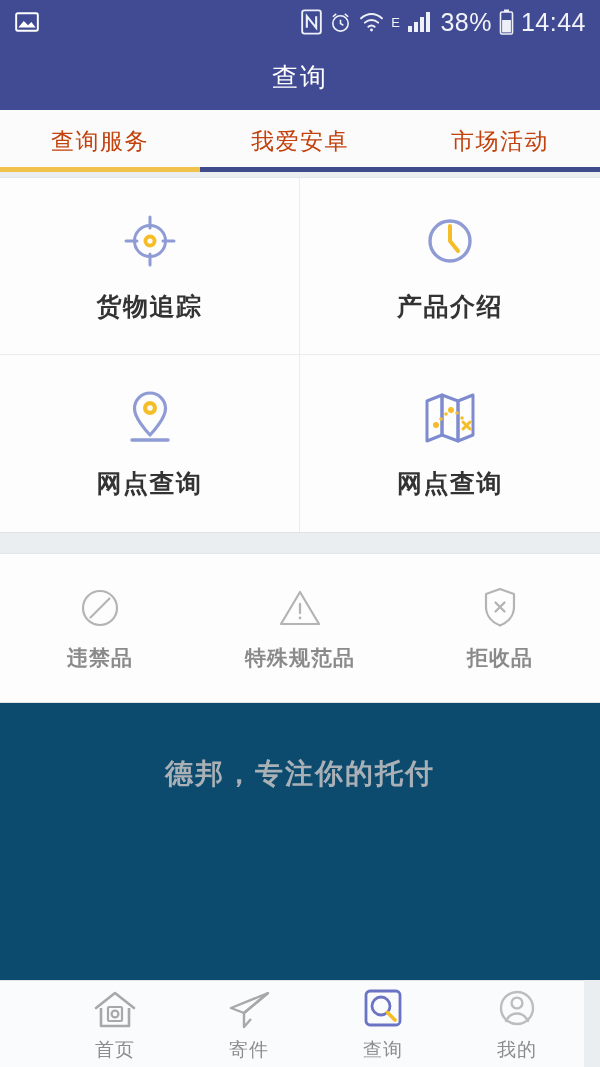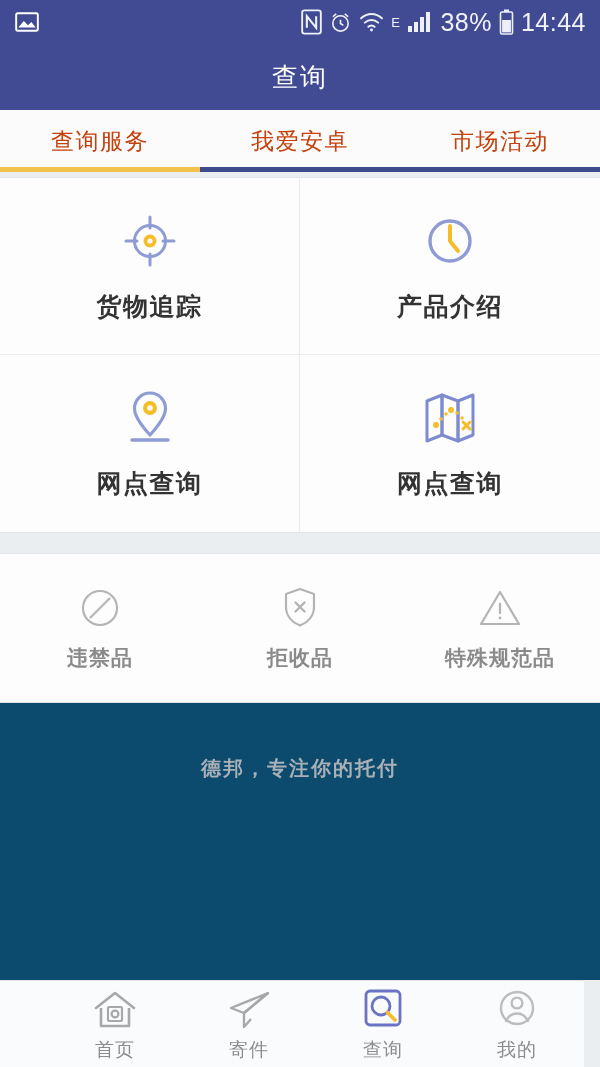--- a/index.html
+++ b/index.html
@@ -80,21 +80,21 @@
   }
   .notice-cell {
     flex: 1; display: flex; flex-direction: column; align-items: center; justify-content: center;
   }
   .notice-icon { height: 48px; display: flex; align-items: center; justify-content: center; }
   .notice-label { margin-top: 12px; font-size: 21px; color: #8a8a8a; letter-spacing: 1px; }
 
   
   .tagline {
     margin-top: 52px; text-align: center;
-    font-size: 20px; color: #a9b0b6; letter-spacing: 2px;
+    font-size: 28px; color: #a9b0b6; letter-spacing: 2px;
   }
 
   
   .bottomnav {
     position: absolute; left: 0; right: 16px; bottom: 0; height: 87px;
     background: #fafbfc; border-top: 1px solid #dfe3e6;
     display: flex; align-items: center; padding-left: 48px;
   }
   .nav-item {
     flex: 1; display: flex; flex-direction: column; align-items: center; justify-content: center;
@@ -258,37 +258,37 @@
           <svg width="44" height="44" viewBox="0 0 44 44">
             <circle cx="22" cy="22" r="17" fill="none" stroke="#b4b4b4" stroke-width="2.2"></circle>
             <path d="M12.5 31.5L31.5 12.5" stroke="#b4b4b4" stroke-width="2.2" stroke-linecap="round"></path>
           </svg>
         </div>
         <div class="notice-label">违禁品</div>
       </div>
 
       <div class="notice-cell">
         <div class="notice-icon">
-          <svg width="44" height="46" viewBox="0 0 44 46">
-            <path d="M22 4l14 5v13c0 9-6.4 15.4-14 18.6C14.4 37.4 8 31 8 22V9z" fill="none" stroke="#b4b4b4" stroke-width="2.2" stroke-linejoin="round"></path>
-            <path d="M17.5 17.5l9 9M26.5 17.5l-9 9" stroke="#b4b4b4" stroke-width="2.4" stroke-linecap="round"></path>
-          </svg>
-        </div>
-        <div class="notice-label">拒收品</div>
-      </div>
-
-      <div class="notice-cell">
-        <div class="notice-icon">
           <svg width="46" height="44" viewBox="0 0 46 44">
             <path d="M23 6L42 38H4z" fill="none" stroke="#b4b4b4" stroke-width="2.2" stroke-linejoin="round"></path>
             <path d="M23 18v9" stroke="#b4b4b4" stroke-width="2.3" stroke-linecap="round"></path>
             <circle cx="23" cy="32" r="1.4" fill="#b4b4b4"></circle>
           </svg>
         </div>
         <div class="notice-label">特殊规范品</div>
+      </div>
+
+      <div class="notice-cell">
+        <div class="notice-icon">
+          <svg width="44" height="46" viewBox="0 0 44 46">
+            <path d="M22 4l14 5v13c0 9-6.4 15.4-14 18.6C14.4 37.4 8 31 8 22V9z" fill="none" stroke="#b4b4b4" stroke-width="2.2" stroke-linejoin="round"></path>
+            <path d="M17.5 17.5l9 9M26.5 17.5l-9 9" stroke="#b4b4b4" stroke-width="2.4" stroke-linecap="round"></path>
+          </svg>
+        </div>
+        <div class="notice-label">拒收品</div>
       </div>
     </div>
 
     <div class="tagline">德邦，专注你的托付</div>
   </div>
 
   <div class="bottomnav">
 
     <div class="nav-item">
       <div class="nav-icon">

